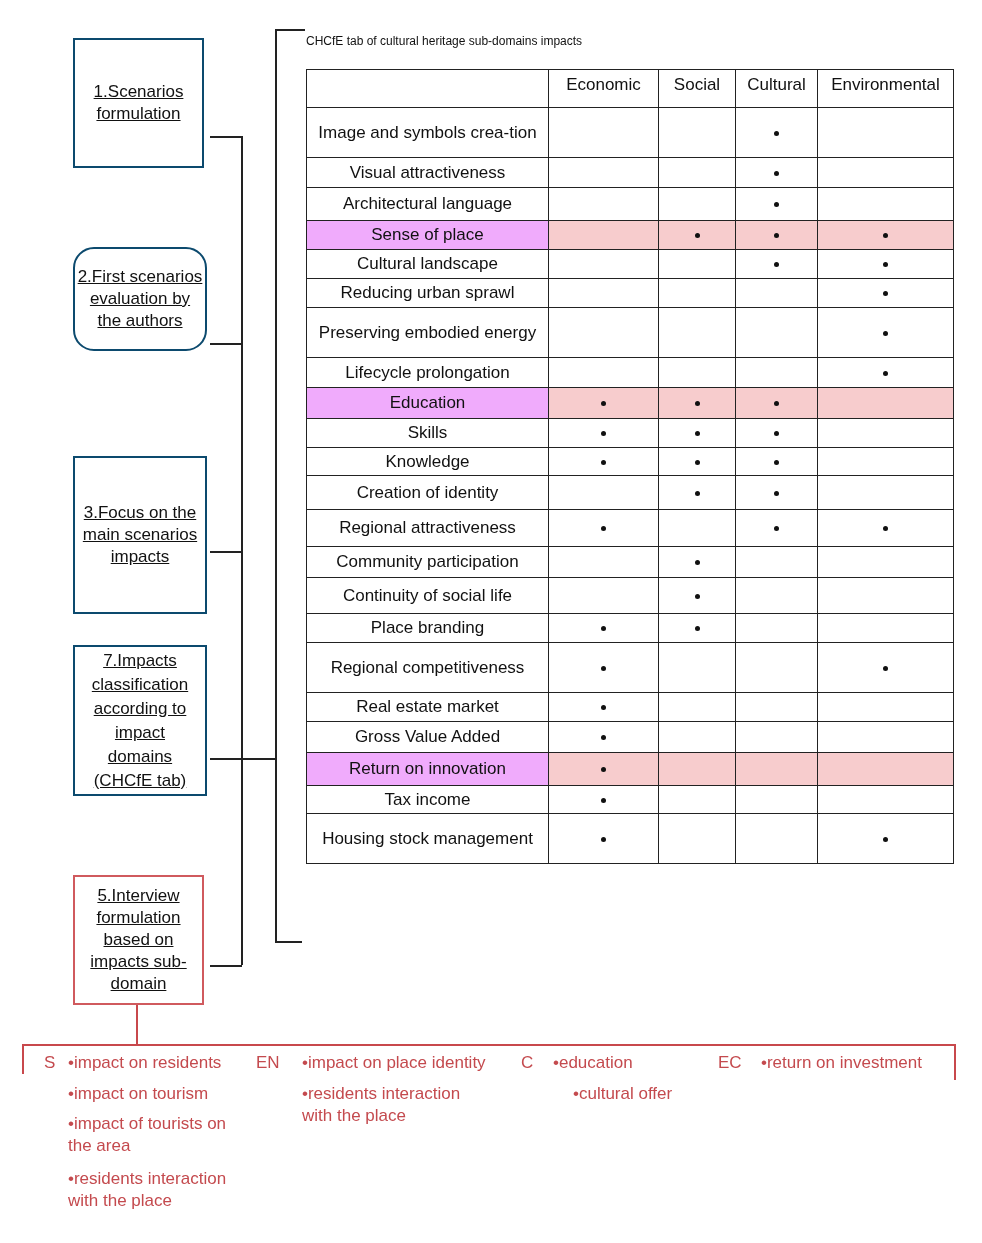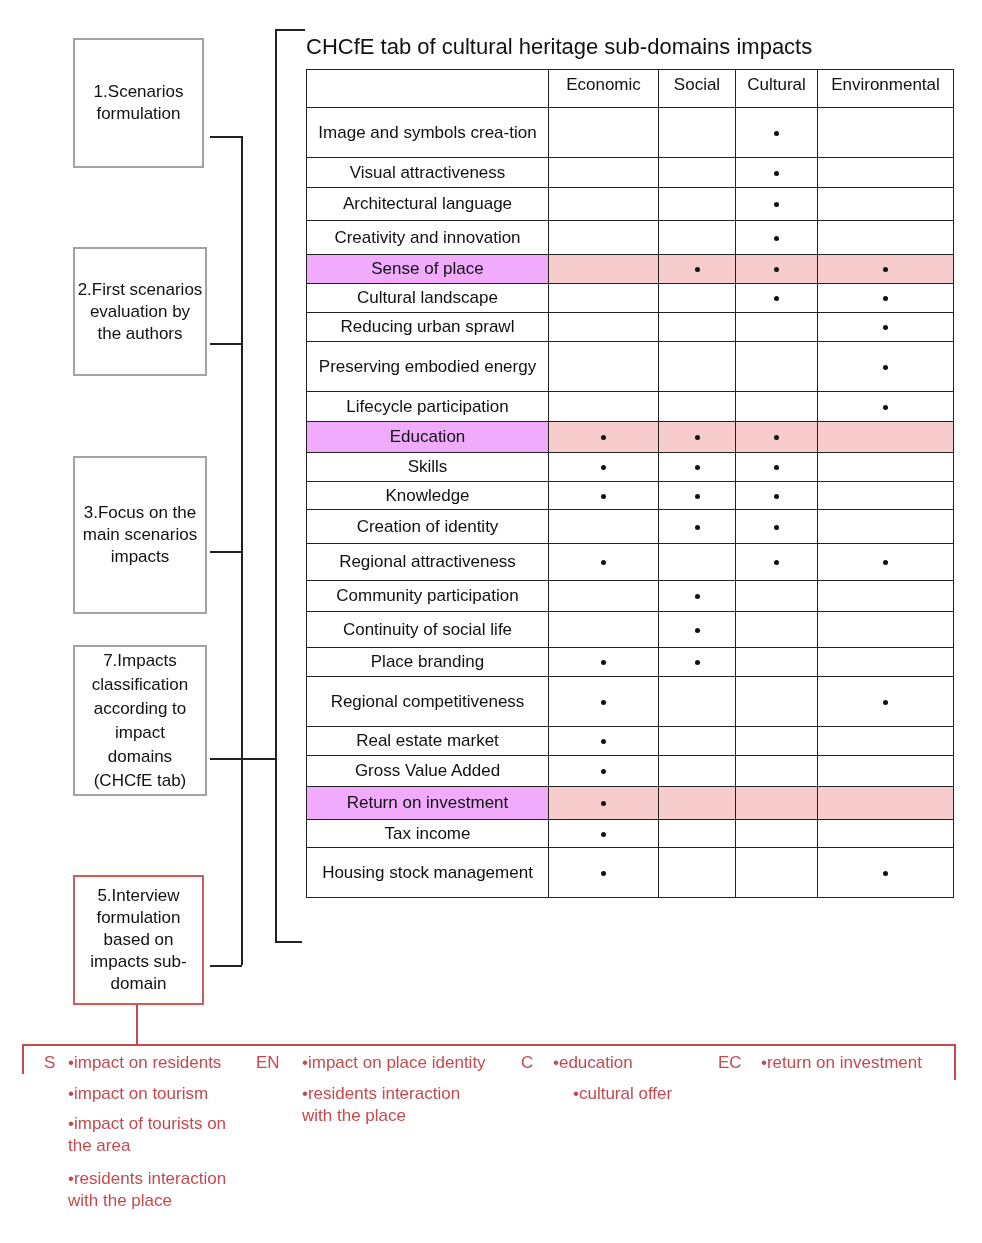--- a/index.html
+++ b/index.html
@@ -1,43 +1,43 @@
 <!DOCTYPE html>
 <html><head>
 <meta charset="utf-8">
 <style>
   html, body { margin:0; padding:0; background:#fff; }
   body { width:982px; height:1243px; position:relative; overflow:hidden;
          font-family:"Liberation Sans", sans-serif; color:#111; }
-  .box { position:absolute; border:2px solid #a3a3a3; box-sizing:border-box;
+  .box { position:absolute; border:2px solid #0c4a6e; box-sizing:border-box;
          display:flex; align-items:center; justify-content:center; text-align:center;
-         font-size:17px; line-height:22px; }
+         font-size:17px; line-height:22px;text-decoration:underline; }
   .box.red { border-color:#d05a5e; }
   .line { position:absolute; background:#222; }
   .rline { position:absolute; background:#c8484c; }
-  .title { position:absolute; left:306px; top:34px; font-size:22px; }
+  .title { position:absolute; left:306px; top:34px; font-size:12px; }
   table.grid { position:absolute; left:306px; top:69px; border-collapse:collapse;padding-left:28px; }
   table.grid td, table.grid th { border:1.5px solid #222; padding:0; text-align:center;
          font-size:17px; font-weight:normal; line-height:22px; }
   table.grid th { vertical-align:top; padding-top:4px; }
   td.label { padding:0 8px; }
   tr.hl td { background:#f7cccd; }
   tr.hl td.label { background:#f0abfc; }
   .dot { display:inline-block; width:5px; height:5px; border-radius:50%; background:#111; vertical-align:middle; }
   .legend { position:absolute; color:#c44a4e; font-size:17px; line-height:22px; }
   .legend .code { position:absolute; }
   .legend .item { position:absolute; white-space:nowrap; }
 </style>
 </head>
 <body>
 
 <div class="box" style="left:73px;top:38px;width:131px;height:130px;">
     <span style="width:110px;">1.Scenarios formulation</span>
   </div>
-<div class="box" style="left:73px;top:247px;width:134px;height:129px;">
+<div class="box" style="left:73px;top:247px;width:134px;height:104px;border-radius:21px;">
     <span style="width:125px;">2.First scenarios evaluation by the authors</span>
   </div>
 <div class="box" style="left:73px;top:456px;width:134px;height:158px;">
     <span style="width:128px;">3.Focus on the main scenarios impacts</span>
   </div>
 <div class="box" style="left:73px;top:645px;width:134px;height:151px;">
     <span style="width:112px;line-height:24px;">7.Impacts classification according to impact domains (CHCfE tab)</span>
   </div>
 <div class="box red" style="left:73px;top:875px;width:131px;height:130px;">
     <span style="width:110px;">5.Interview formulation based on impacts sub-domain</span>
@@ -81,27 +81,20 @@
         <td><span class="dot"></span></td>
         <td></td>
       </tr>
       <tr style="height: 33px;">
         <td class="label">Architectural language</td>
         <td></td>
         <td></td>
         <td><span class="dot"></span></td>
         <td></td>
       </tr>
-      <tr style="height: 34px;">
-        <td class="label">Creativity and innovation</td>
-        <td></td>
-        <td></td>
-        <td><span class="dot"></span></td>
-        <td></td>
-      </tr>
       <tr class="hl" style="height: 29px;">
         <td class="label">Sense of place</td>
         <td></td>
         <td><span class="dot"></span></td>
         <td><span class="dot"></span></td>
         <td><span class="dot"></span></td>
       </tr>
       <tr style="height: 29px;">
         <td class="label">Cultural landscape</td>
         <td></td>
@@ -117,21 +110,21 @@
         <td><span class="dot"></span></td>
       </tr>
       <tr style="height: 50px;">
         <td class="label">Preserving embodied energy</td>
         <td></td>
         <td></td>
         <td></td>
         <td><span class="dot"></span></td>
       </tr>
       <tr style="height: 30px;">
-        <td class="label">Lifecycle participation</td>
+        <td class="label">Lifecycle prolongation</td>
         <td></td>
         <td></td>
         <td></td>
         <td><span class="dot"></span></td>
       </tr>
       <tr class="hl" style="height: 31px;">
         <td class="label">Education</td>
         <td><span class="dot"></span></td>
         <td><span class="dot"></span></td>
         <td><span class="dot"></span></td>
@@ -201,21 +194,21 @@
         <td></td>
       </tr>
       <tr style="height: 31px;">
         <td class="label">Gross Value Added</td>
         <td><span class="dot"></span></td>
         <td></td>
         <td></td>
         <td></td>
       </tr>
       <tr class="hl" style="height: 33px;">
-        <td class="label">Return on investment</td>
+        <td class="label">Return on innovation</td>
         <td><span class="dot"></span></td>
         <td></td>
         <td></td>
         <td></td>
       </tr>
       <tr style="height: 28px;">
         <td class="label">Tax income</td>
         <td><span class="dot"></span></td>
         <td></td>
         <td></td>

